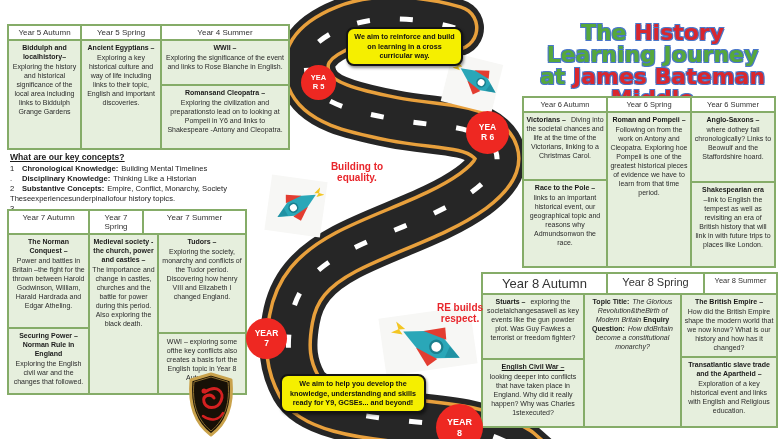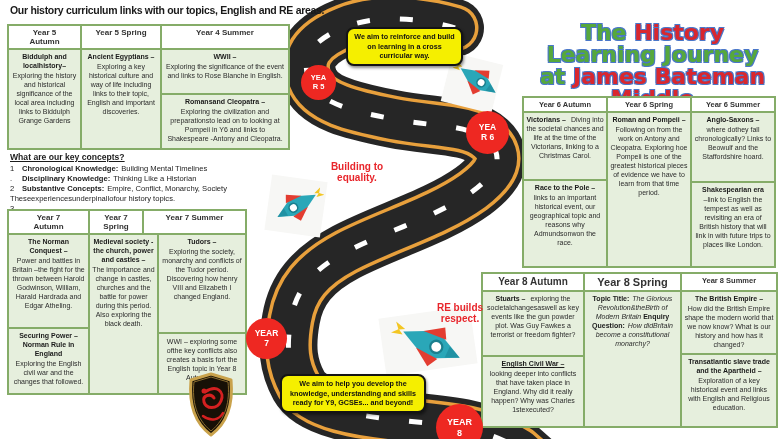--- a/index.html
+++ b/index.html
@@ -12,21 +12,21 @@
   .r3{fill:none;stroke:#262626;stroke-width:40;stroke-linecap:round;stroke-linejoin:round;}
   .r4{fill:none;stroke:#ffffff;stroke-width:5;stroke-dasharray:13 30;stroke-linejoin:round;}
   
   .intro{position:absolute;left:10px;top:4px;z-index:3;font-size:10.5px;letter-spacing:-0.3px;
          color:#1a1a1a;font-weight:600;}
   
   .tbl{position:absolute;z-index:3;background:#fff;border:1px solid #85ac68;display:flex;
        flex-direction:column;box-sizing:border-box;}
   .trow{display:flex;}
   .th{box-sizing:border-box;border:1px solid #85ac68;background:#fff;text-align:center;
-      font-size:8px;font-weight:700;color:#333;padding:2px 12px;overflow:hidden;}
+      font-size:8px;font-weight:400;color:#333;padding:2px 3px;overflow:hidden;}
   .tbody{display:flex;flex:1;}
   .col{display:flex;flex-direction:column;}
   .cell{box-sizing:border-box;border:1px solid #85ac68;background:#e6efdd;text-align:center;
         font-size:7px;line-height:1.28;color:#2b2b2b;padding:3px 2px;overflow:hidden;}
   .head{font-weight:600;color:#1a1a1a;}
   .blk{display:block;margin-bottom:1px;}
   .inl{margin-right:3px;}
   .b{font-weight:bold;}
   .u{text-decoration:underline;}
   .i{font-style:italic;font-weight:normal;}
@@ -81,21 +81,20 @@
         <polygon points="78,22 96,30 78,38" fill="#1b8496" opacity="0.6"></polygon>
         <circle cx="62" cy="30" r="8" fill="#ffffff" stroke="#1b7f8e" stroke-width="3"></circle>
       </symbol>
     </defs>
     <use href="#roadpath" class="r1"></use>
     <use href="#roadpath" class="r2"></use>
     <use href="#roadpath" class="r3"></use>
     <use href="#roadpath" class="r4"></use>
   </svg>
 
-  <div class="intro">Our history curriculum links with our topics, English and RE areas.</div>
 
   <div class="title">
     <div><span class="tg">The </span><span class="tr">History</span></div>
     <div class="tg">Learning Journey</div>
     <div><span class="tg">at </span><span class="tr">James Bateman Middle</span></div>
     <div class="tr">School !</div>
   </div>
 
   <div class="tbl" style="left:7px;top:24px;width:283px;height:126px">
     <div class="trow">
@@ -214,21 +213,21 @@
         <div class="cell" style="flex:1">
           <span class="head blk">Shakespearian era</span>
           <span class="bodytext">–link to English the tempest as well as revisiting an era of British history that will link in with future trips to places like London.</span>
         </div>
       </div>
     </div>
   </div>
 
   <div class="tbl" style="left:481px;top:272px;width:297px;height:156px">
     <div class="trow">
-      <div class="th" style="width:102px;font-size:10px">Year 8 Autumn</div>
+      <div class="th" style="width:125px;font-size:13px">Year 8 Autumn</div>
       <div class="th" style="width:97px;font-size:11px">Year 8 Spring</div>
       <div class="th" style="flex:1;font-size:7.5px">Year 8 Summer</div>
     </div>
     <div class="tbody">
       <div class="col" style="width:102px">
         <div class="cell" style="height:65px">
           <span class="head inl">Stuarts –</span>
           <span class="bodytext">exploring the societalchangesaswell as key events like the gun powder plot. Was Guy Fawkes a terrorist or freedom fighter?</span>
         </div>
         <div class="cell" style="flex:1">

